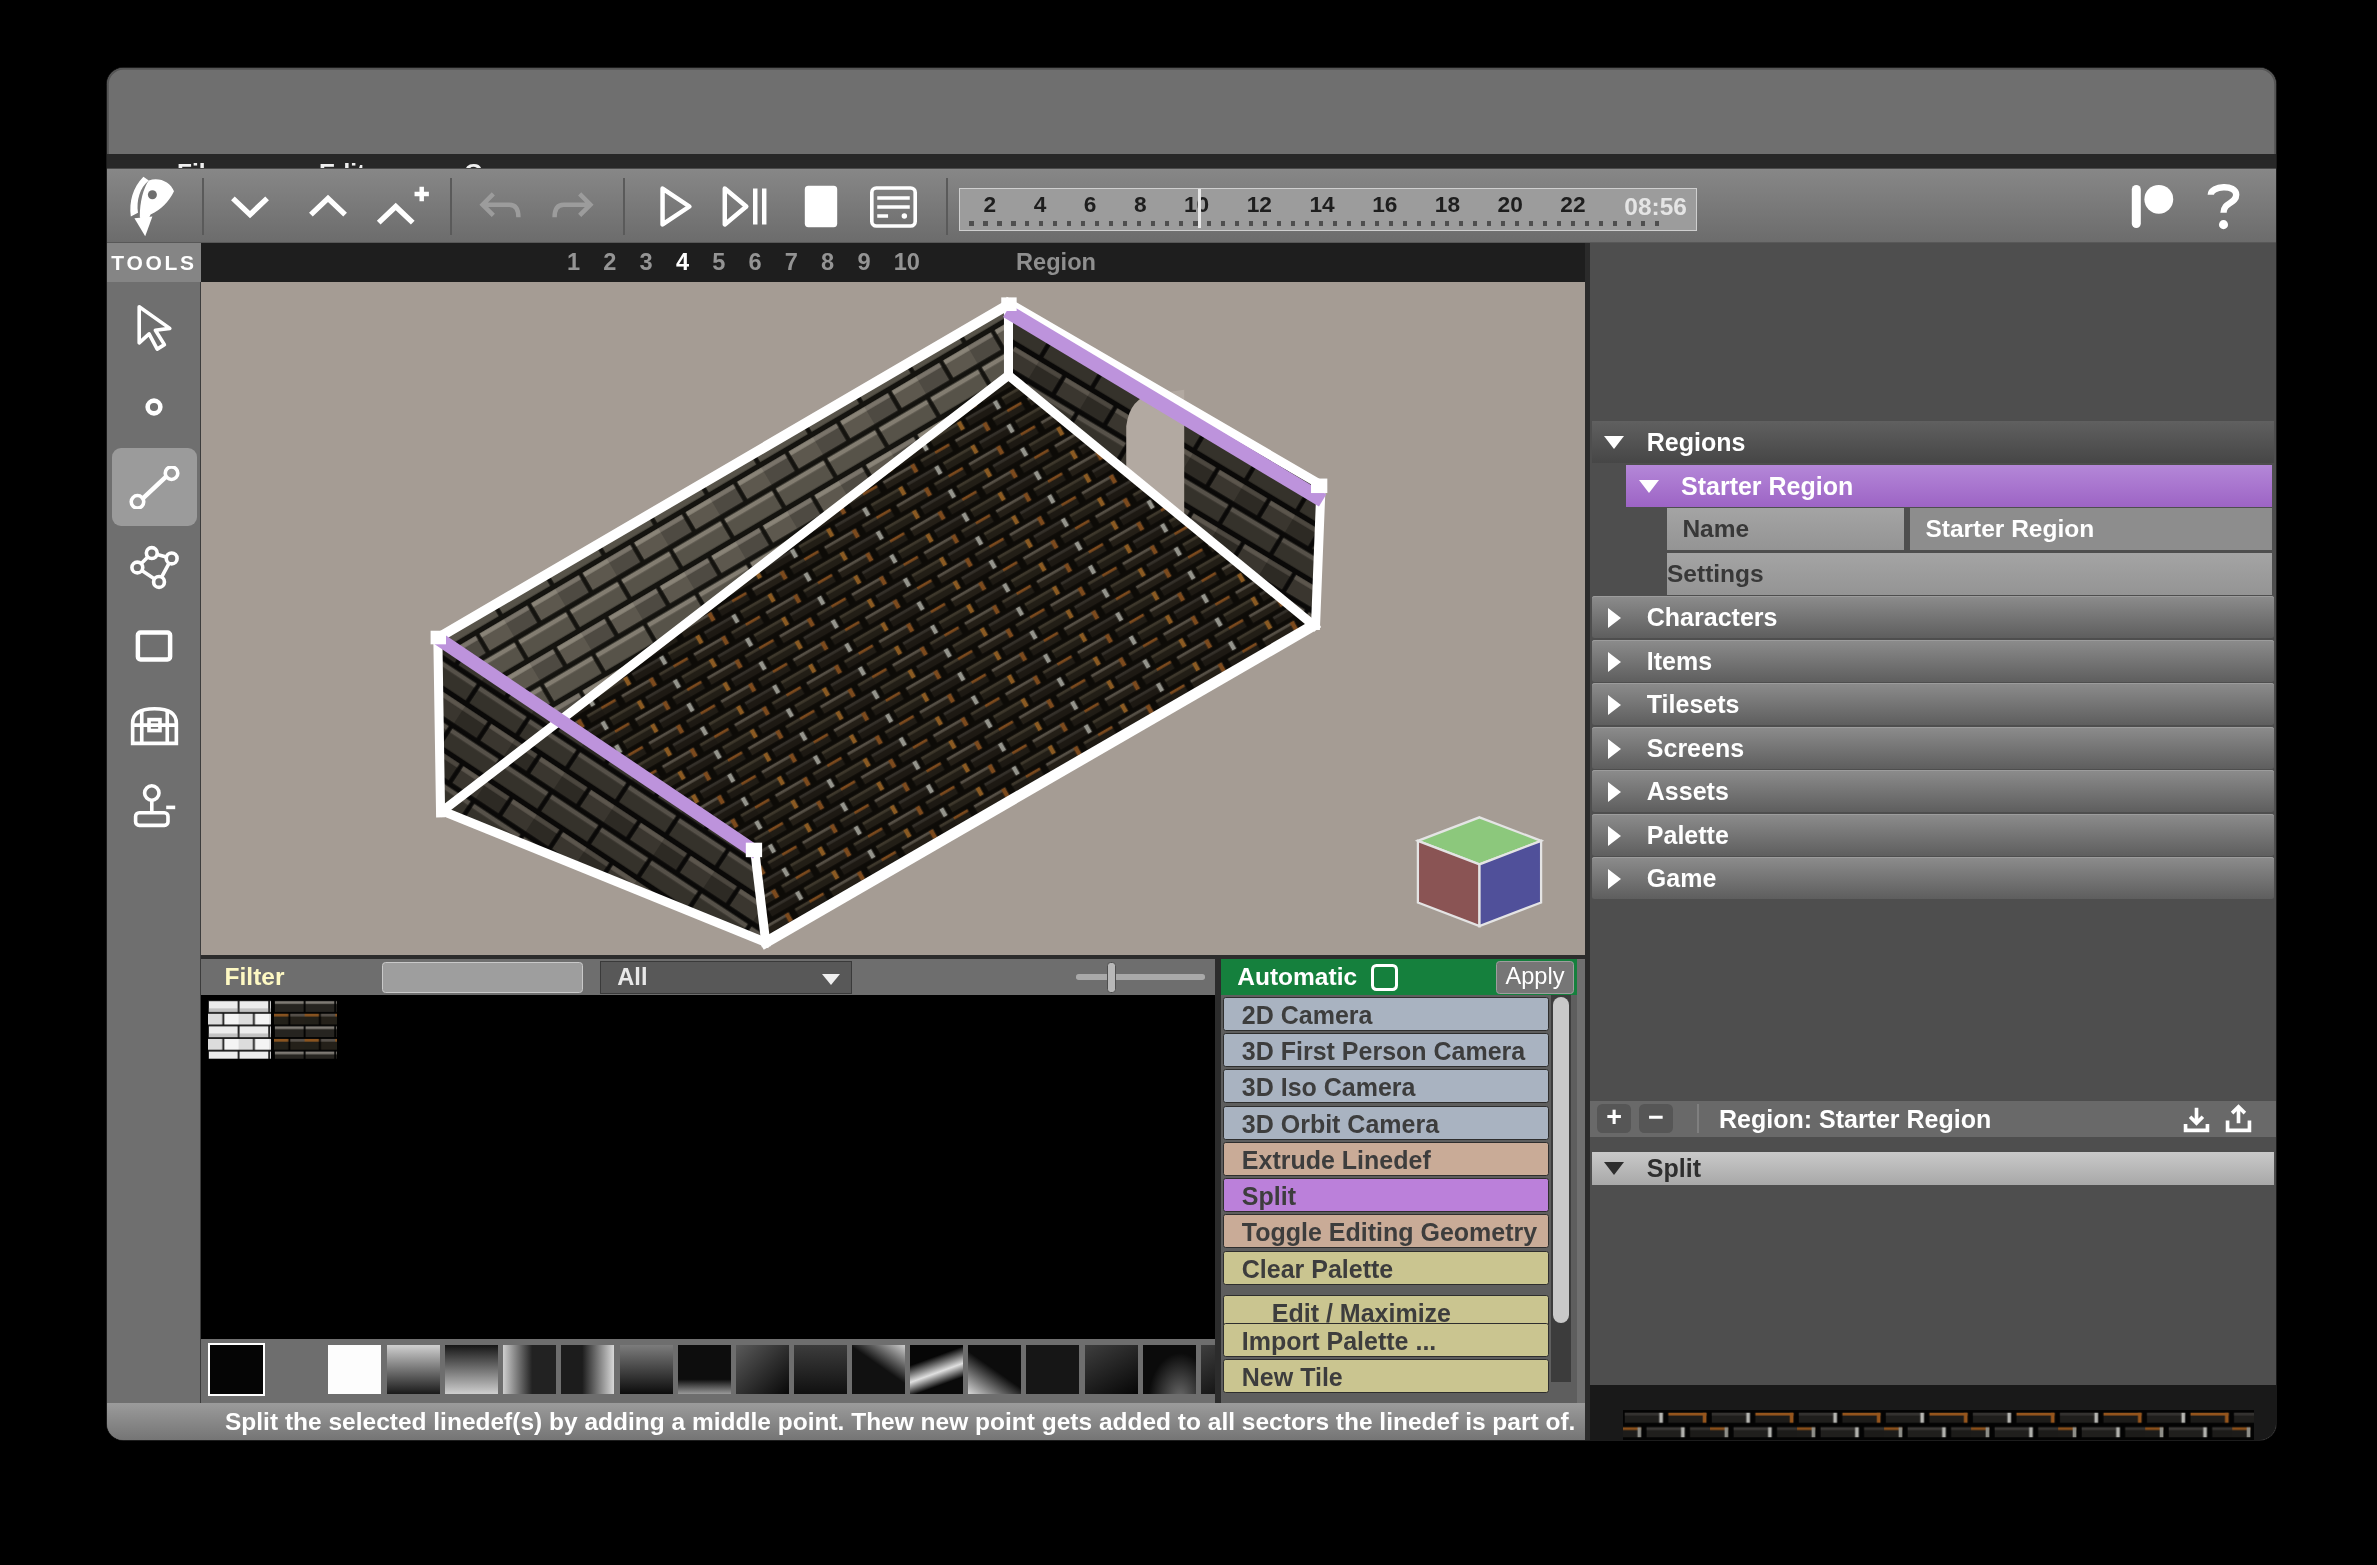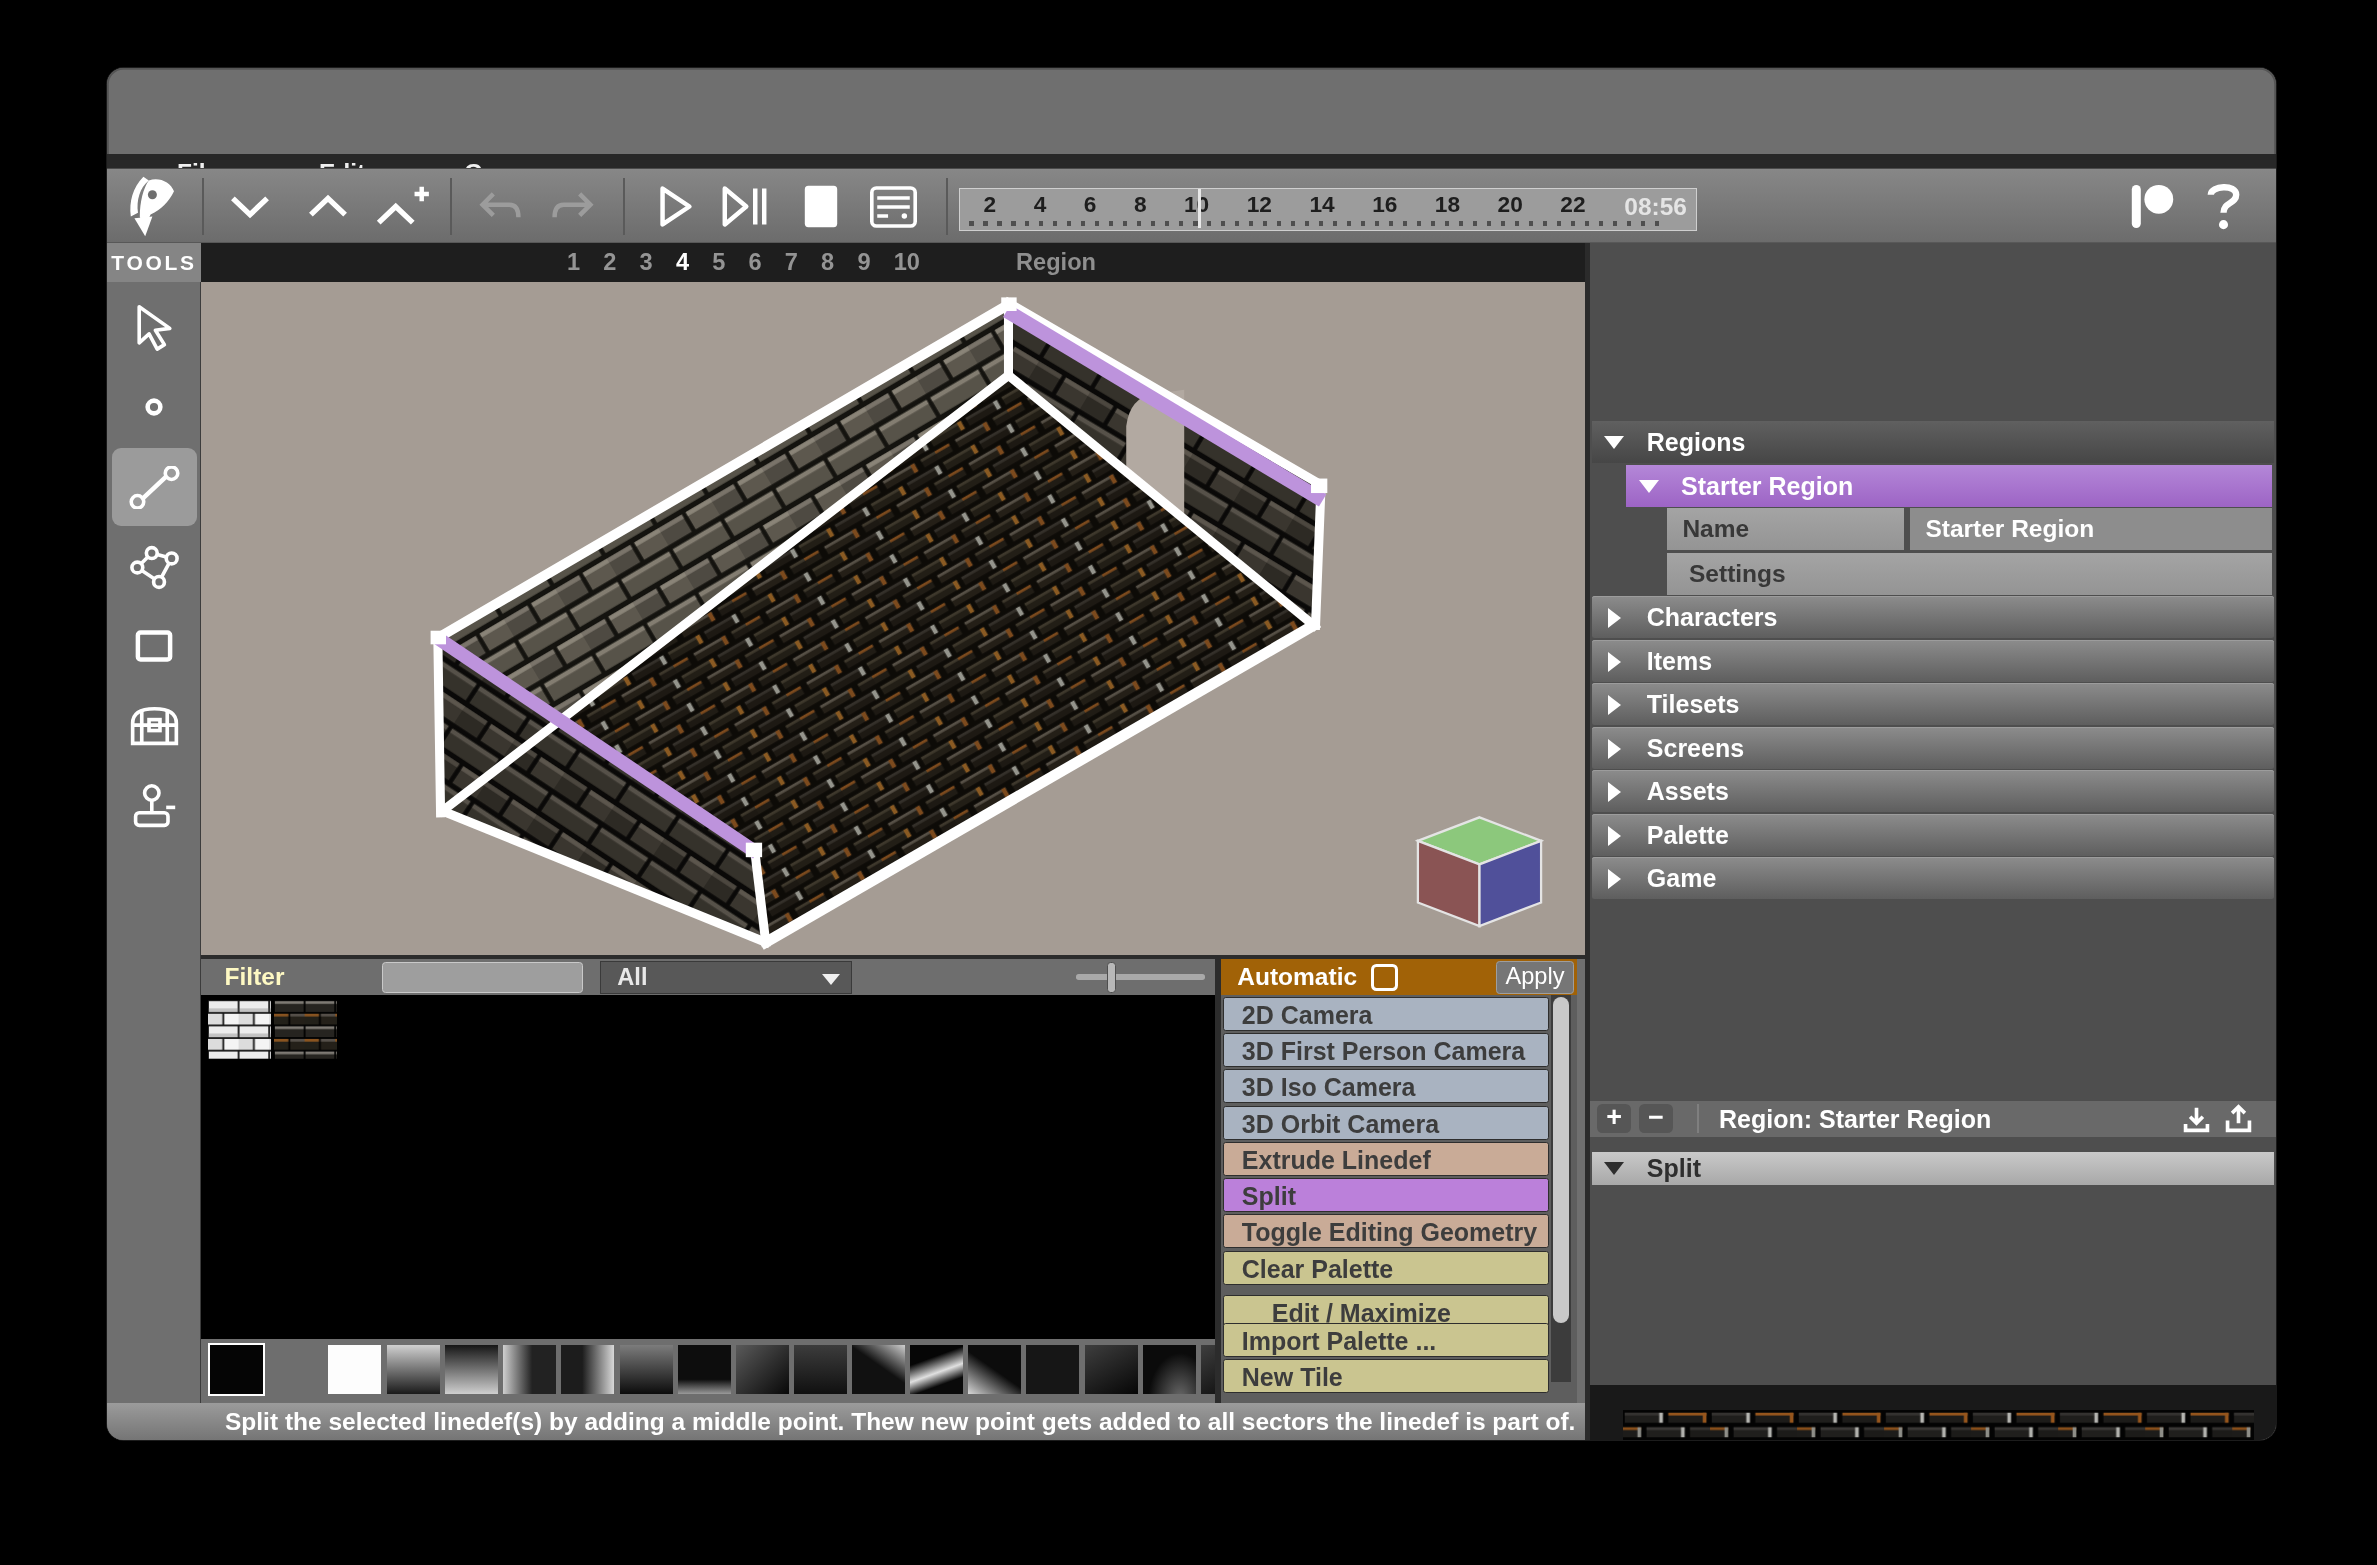--- a/index.html
+++ b/index.html
@@ -73,21 +73,21 @@
   .sw11{background:linear-gradient(#3c3c3c,#101010);}
   .sw12{background:linear-gradient(215deg,#cfcfcf,#111 45%);}
   .sw13{background:linear-gradient(160deg,#060606 30%,#e0e0e0 55%,#0a0a0a 75%);}
   .sw14{background:linear-gradient(35deg,#d8d8d8,#0c0c0c 50%);}
   .sw15{background:#161616;}
   .sw16{background:linear-gradient(150deg,#3e3e3e,#060606);}
   .sw17{background:radial-gradient(at 70% 110%, #6a6a6a, #0b0b0b 60%);}
 
   
   #vsep1 { left:1108px; top:891px; width:6.3px; height:481px; background:#2c2c2c; }
-  #autobar { left:1114px; top:891px; width:356px; height:36px; background:#a16207; }
+  #autobar { left:1114px; top:891px; width:356px; height:36px; background:#15803d; }
   #auto-label { left:16.3px; top:0; height:36px; line-height:36px; color:#fff; font-size:24.5px; font-weight:bold; }
   #auto-check { left:150px; top:4.5px; width:27px; height:27px; border:3.6px solid #fff; border-radius:5.4px; }
   #apply-btn { left:275px; top:1.8px; width:78px; height:33px; background:#767676; border:1.8px solid #9e9e9e; border-radius:3.6px;
                color:#fff; font-size:23.6px; font-weight:normal; text-align:center; line-height:29px; }
   #cmdlist { left:1114px; top:927px; width:356px; height:408px; background:#5e5e5e; }
   .cmd-row { position:absolute; left:1.8px; width:326px; height:34px; border-radius:2.7px;
              color:#3d3d3d; font-size:25px; font-weight:bold; line-height:34px; padding-left:18px; border:0.9px solid #2e2e2e; }
   #cmd-scroll-track { position:absolute; left:330px; top:0; width:20px; height:387px; background:#3c3c3c; }
   #cmd-scroll-thumb { position:absolute; left:1.8px; top:1.8px; width:16.3px; height:326px; background:#c9c9c9; border-radius:8.2px; }
 
@@ -98,21 +98,21 @@
   .rp-bar .lbl { position:absolute; left:55px; top:7.2px; }
   .grad-dark { background:linear-gradient(#606060,#464646); }
   .grad-mid { background:linear-gradient(#8c8c8c,#5e5e5e); border-radius:2.7px; box-shadow:0 0.9px 0 #9c9c9c inset; }
   .tri-r { position:absolute; left:16.3px; top:11.8px; width:0; height:0; border-top:10px solid rgba(0,0,0,0); border-bottom:10px solid rgba(0,0,0,0); border-left:13.6px solid #fff; }
   .tri-d { position:absolute; left:12.7px; top:14.5px; width:0; height:0; border-left:10px solid rgba(0,0,0,0); border-right:10px solid rgba(0,0,0,0); border-top:13.6px solid #fff; }
   #starter-bar { left:36px; top:222px; width:646px; height:42px; background:linear-gradient(#b487d8,#9d64c5); color:#fff; font-size:25px; font-weight:bold; }
   #starter-bar .lbl { position:absolute; left:55px; top:7.2px; }
   .field-row { position:absolute; color:#383838; font-size:24.5px; font-weight:bold; }
   #name-label { left:77px; top:265px; width:237px; height:42px; background:linear-gradient(#a4a4a4,#949494); line-height:42px; padding-left:15.4px; }
   #name-value { left:320px; top:265px; width:362px; height:42px; background:#8d8d8d; line-height:42px; padding-left:15.4px; color:#fff; }
-  #settings-row { left:77px; top:310px; width:605px; height:42px; background:linear-gradient(#a4a4a4,#949494); line-height:42px; padding-left:22px; }
+  #settings-row { left:77px; top:310px; width:605px; height:42px; background:linear-gradient(#a4a4a4,#949494); line-height:42px; padding-left:0; }
 
   #region-toolbar { left:0px; top:858px; width:686px; height:36px; background:#696969; }
   .sq-btn { position:absolute; top:2.7px; width:34px; height:29px; background:#565656; border-radius:5.4px; color:#fff;
             font-size:27px; font-weight:bold; text-align:center; line-height:26px; }
   #rt-divider { position:absolute; left:107px; top:2.7px; width:1.8px; height:29px; background:#7f7f7f; }
   #rt-title { position:absolute; left:129px; top:0; height:36px; line-height:36px; color:#fff; font-size:25px; font-weight:bold; }
   #split-bar { left:1.8px; top:909px; width:682px; height:33px; background:linear-gradient(#c9c9c9,#a8a8a8); color:#2e2e2e; font-size:25px; font-weight:bold; }
   #split-bar .lbl { position:absolute; left:55px; top:1.8px; }
   #split-bar .tri { position:absolute; left:12.7px; top:10px; width:0; height:0; border-left:10px solid rgba(0,0,0,0); border-right:10px solid rgba(0,0,0,0); border-top:13.6px solid #2e2e2e; }
   #preview-panel { left:0; top:1142px; width:686px; height:230px; background:#191919; }

